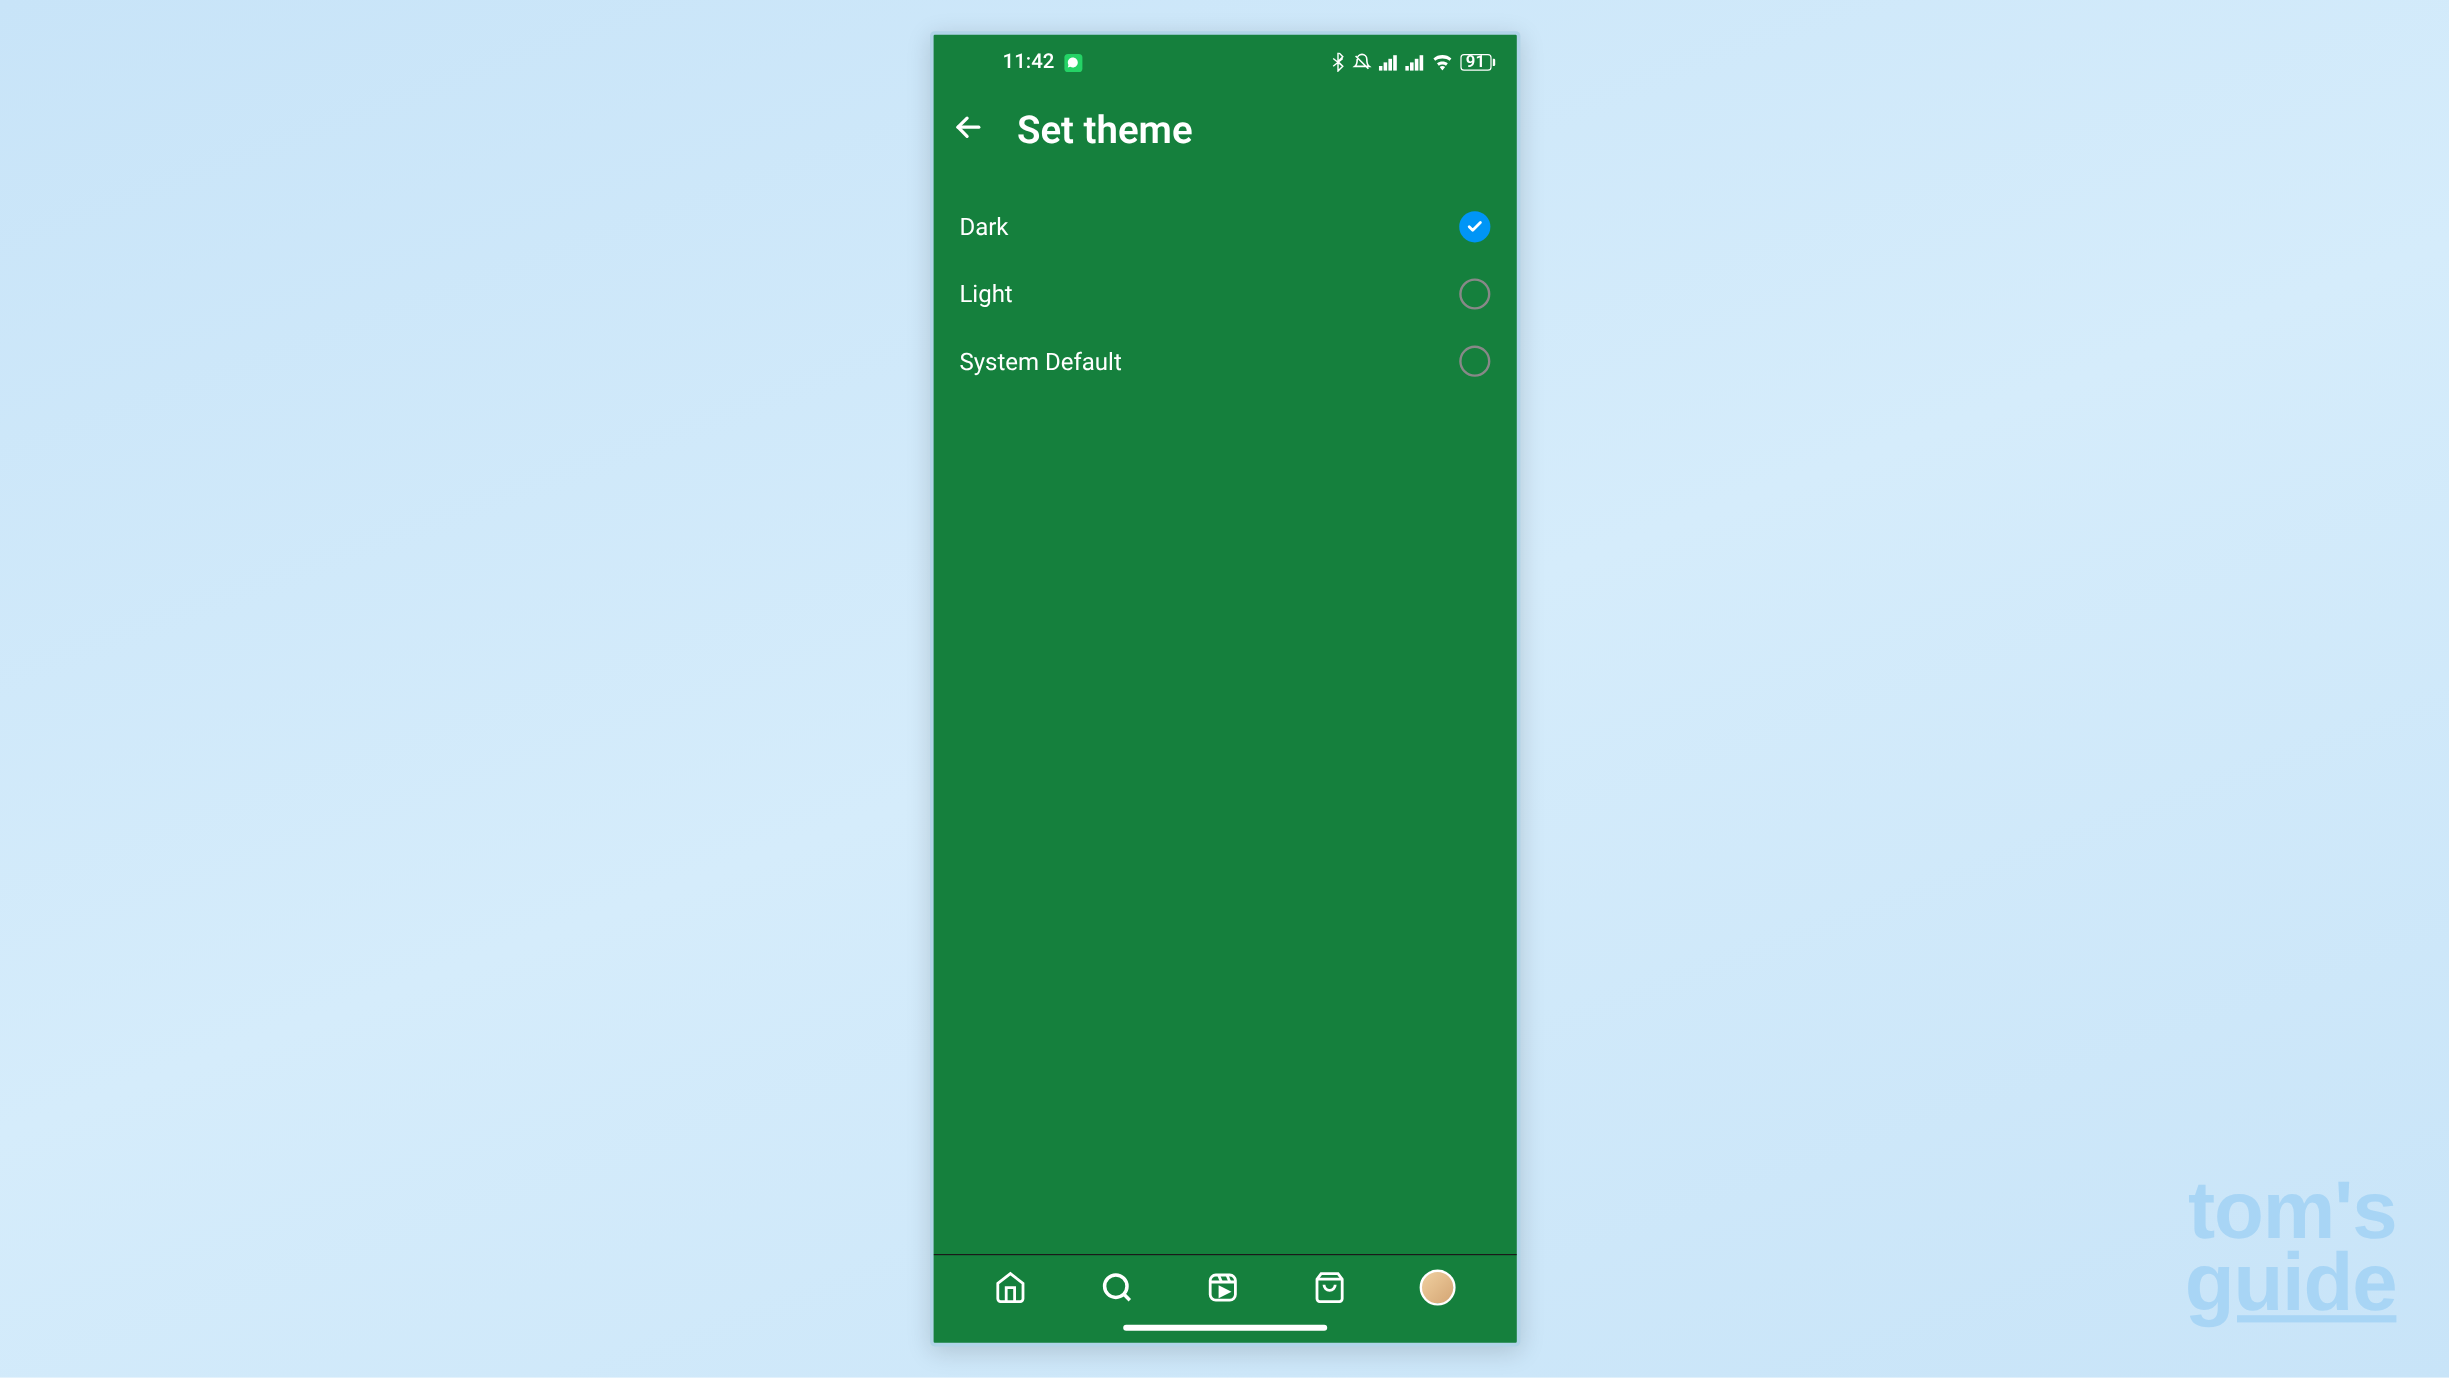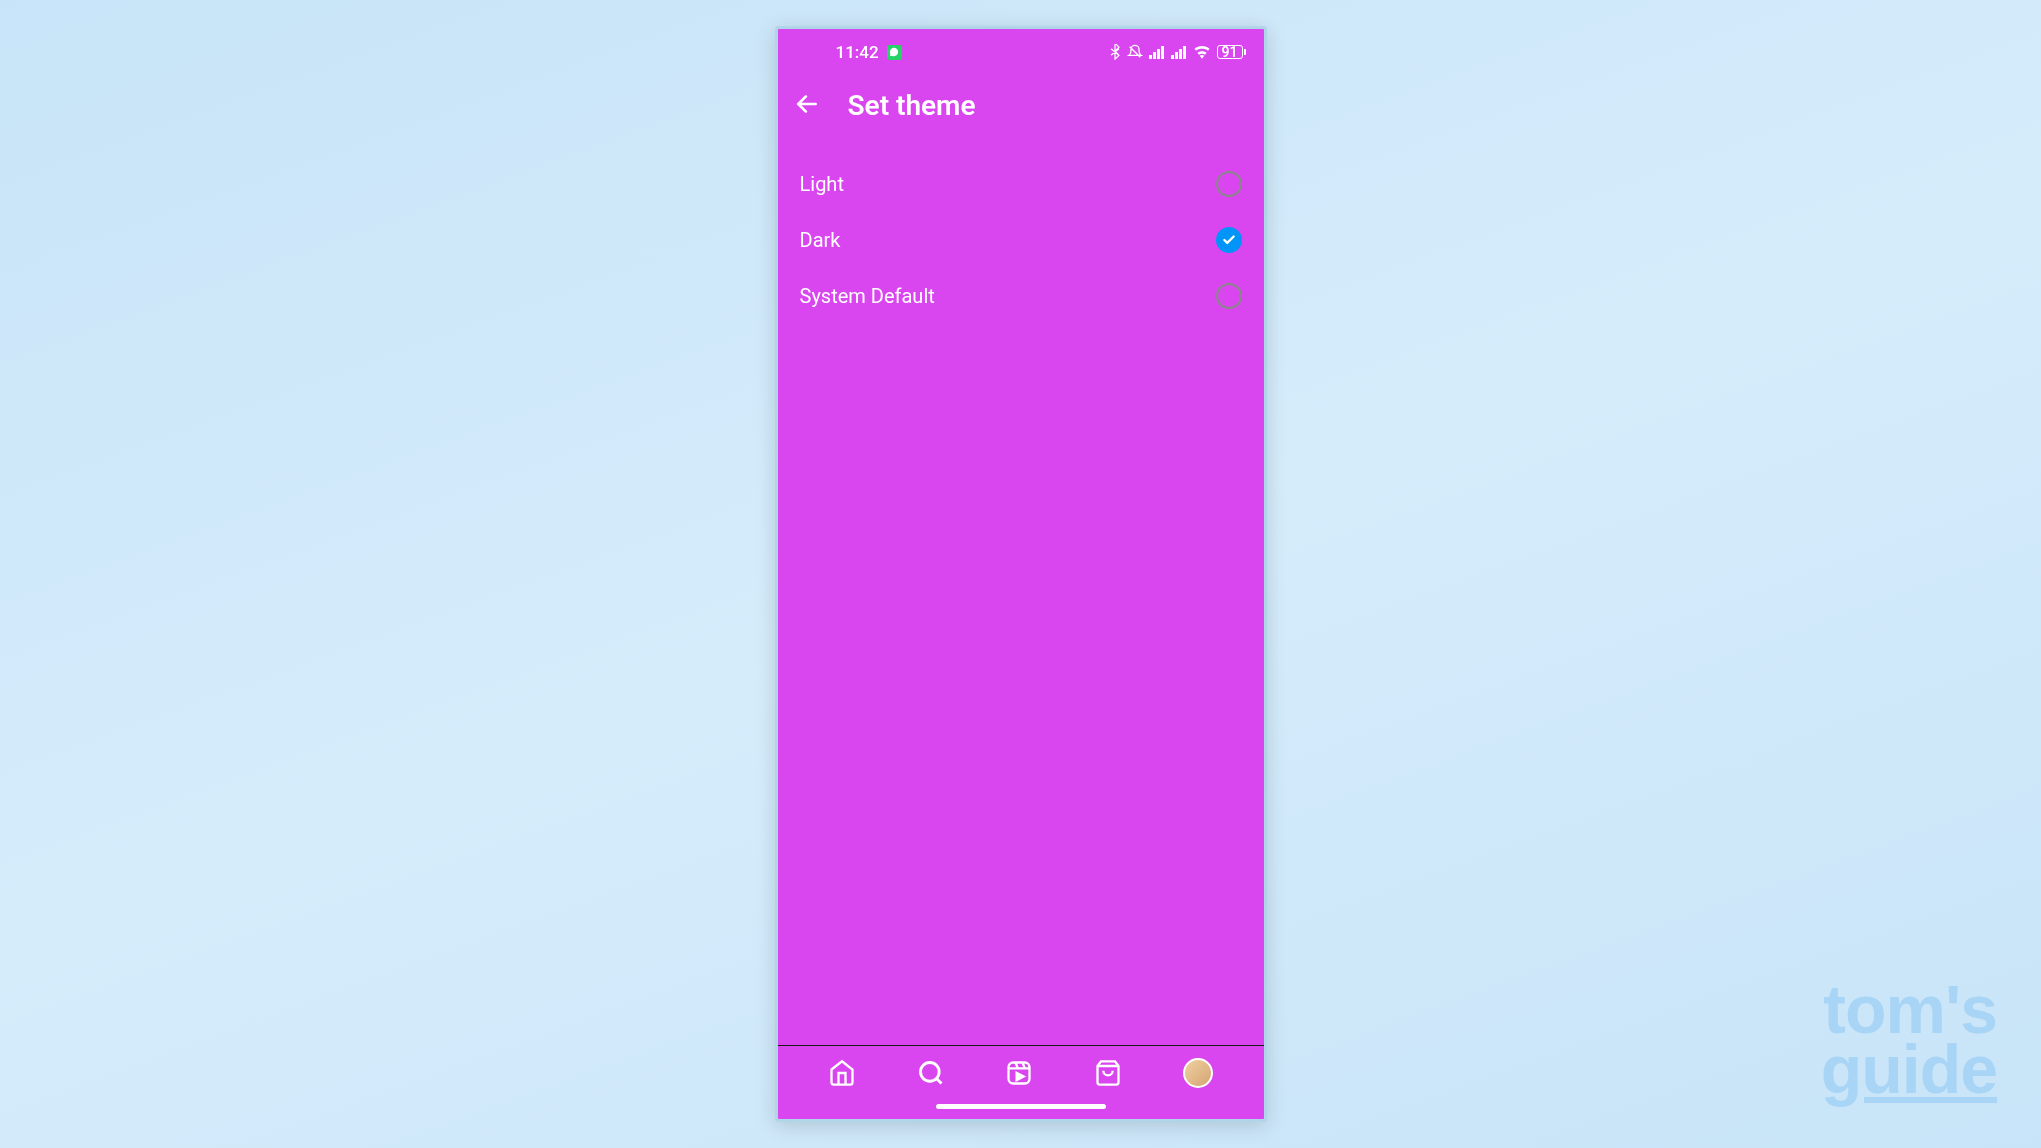--- a/index.html
+++ b/index.html
@@ -15,21 +15,21 @@
       font-family: -apple-system, BlinkMacSystemFont, 'Segoe UI', Roboto, Helvetica, Arial, sans-serif;
       position: relative;
       display: flex;
       align-items: center;
       justify-content: center;
     }
     
     .phone-frame {
       width: 492px;
       height: 1096px;
-      background: #d946ef;
+      background: #15803d;
       border-radius: 4px;
       border: 3px solid #b0d4e8;
       box-shadow: 0 4px 20px rgba(0,0,0,0.15);
       position: relative;
       overflow: hidden;
       display: flex;
       flex-direction: column;
     }
     
     .status-bar {
@@ -102,21 +102,21 @@
       gap: 28px;
     }
     
     .back-arrow {
       color: #fff;
       cursor: pointer;
     }
     
     .header-title {
       color: #fff;
-      font-size: 28px;
+      font-size: 32px;
       font-weight: 600;
     }
     
     .content {
       flex: 1;
       padding: 16px 0;
     }
     
     .theme-option {
       display: flex;
@@ -255,30 +255,30 @@
       <svg width="26" height="26" viewBox="0 0 24 24" fill="none" stroke="#fff" stroke-width="2.5" stroke-linecap="round" stroke-linejoin="round">
           <line x1="20" y1="12" x2="4" y2="12"></line>
           <polyline points="11 19 4 12 11 5"></polyline>
         </svg>
     </span>
     <span class="header-title">Set theme</span>
   </div>
 
   <div class="content">
     <div class="theme-option">
-      <span class="option-label">Light</span>
-      <span class="radio"></span>
-    </div>
-    <div class="theme-option">
       <span class="option-label">Dark</span>
       <span class="radio selected">
         <svg width="14" height="14" viewBox="0 0 24 24" fill="none" stroke="#fff" stroke-width="4" stroke-linecap="round" stroke-linejoin="round">
             <polyline points="20 6 9 17 4 12"></polyline>
           </svg>
       </span>
+    </div>
+    <div class="theme-option">
+      <span class="option-label">Light</span>
+      <span class="radio"></span>
     </div>
     <div class="theme-option">
       <span class="option-label">System Default</span>
       <span class="radio"></span>
     </div>
   </div>
 
   <div class="bottom-nav">
     <span class="nav-icon">
       <svg width="28" height="28" viewBox="0 0 24 24" fill="none" stroke="#fff" stroke-width="2">

